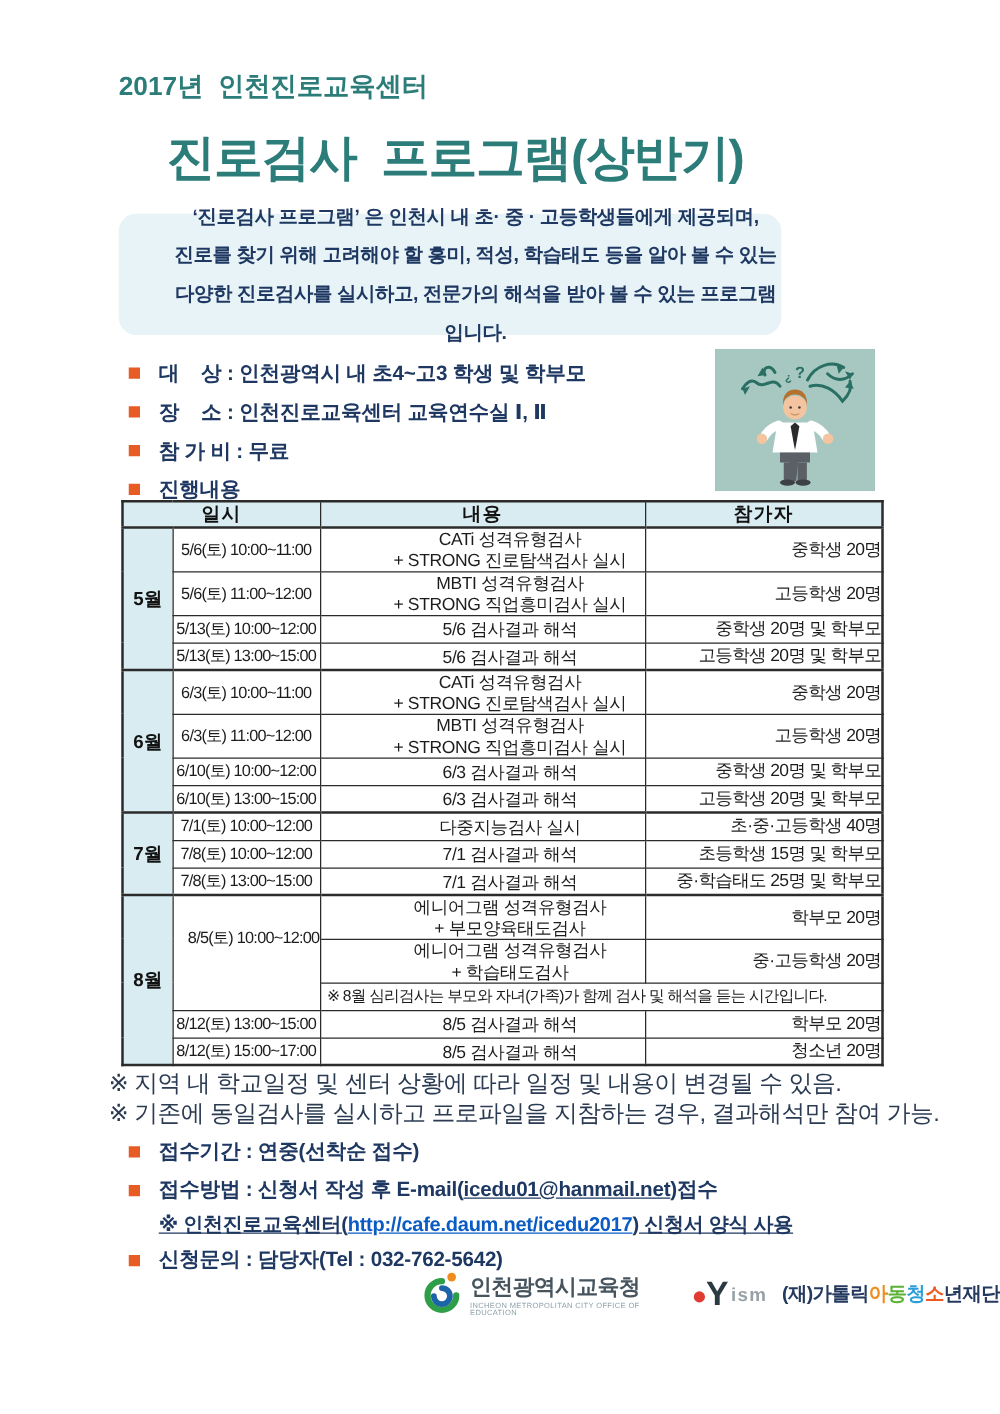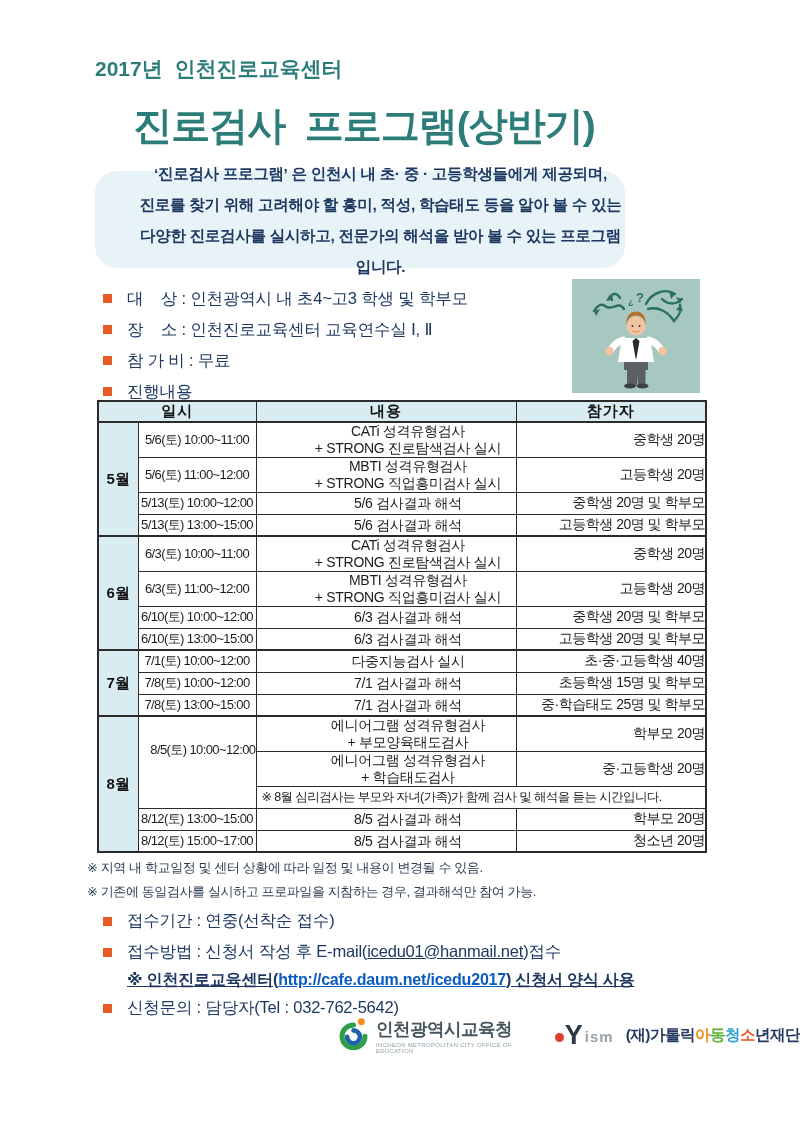--- a/index.html
+++ b/index.html
@@ -16,34 +16,34 @@
     font-size:21px; font-weight:700; color:#2c7d79; white-space:pre;
   }
   .main-title {
     position:absolute; left:0; top:99px; width:728px; text-align:center;
     font-size:39px; font-weight:800; color:#2c7d79; white-space:pre; letter-spacing:-1px;
   }
 
   
   .intro-box {
     position:absolute; left:95px; top:171px; width:530px; height:97px;
-    background:#e7f3f7; border-radius:22px;
+    background:#e7f3f7; border-radius:14px;
     display:flex; flex-direction:column; justify-content:center;
     text-align:center; font-size:15.5px; font-weight:700; color:#1e3862;
     line-height:31px; letter-spacing:-0.3px;padding-left:41px;
   }
   .intro-box .q { font-weight:800; }
 
   
   .info-list { position:absolute; left:103px; top:283px; }
   .b-item { display:flex; align-items:center; height:31px; }
   .b-sq {
     width:9px; height:9px; background:#e65c24; margin-right:15px; flex:0 0 auto;
   }
-  .b-item .lbl { font-size:16.5px; font-weight:400; color:#1e3862; white-space:pre; letter-spacing:-0.2px; }
+  .b-item .lbl { font-size:16.5px; font-weight:700; color:#1e3862; white-space:pre; letter-spacing:-0.2px; }
 
   
   .illus { position:absolute; left:572px; top:279px; width:128px; height:114px; }
 
   
   table.sched {
     position:absolute; left:97px; top:400px; width:608px;
     border-collapse:collapse; table-layout:fixed;
     border:2px solid #2b2b2b; font-size:14px; color:#1c1c1c;
   }
@@ -59,21 +59,21 @@
   .sched td.time { font-size:13px; letter-spacing:-0.6px; white-space:nowrap; }
   .sched td .l { line-height:16.5px; letter-spacing:-0.3px;padding-left:44px; }
   .sched td.part { letter-spacing:-0.5px;text-align:right; }
   .sched td.vt { vertical-align:top; padding-top:24px;text-align:right; }
   .sched td.noteCell {
     font-size:12.5px; text-align:left; padding-left:5px; letter-spacing:-0.6px; white-space:nowrap;
   }
   .sched tr.grp td { border-top:2px solid #2b2b2b; }
 
   
-  .footnotes { position:absolute; left:87px; top:856px; font-size:13px; color:#2b3b52; letter-spacing:-0.4px; }
+  .footnotes { position:absolute; left:87px; top:856px; font-size:19px; color:#2b3b52; letter-spacing:-0.4px; }
   .footnotes div { line-height:24px; }
 
   
   .apply { position:absolute; left:103px; top:906px; }
   .apply .b-item { height:30px; }
   .apply .row-gap { margin-top:1px; }
   .apply .lbl { font-size:16.5px; }
   a.email { color:#1e3862; text-decoration:underline; }
   .form-note { margin:3px 0 2px 24px; font-size:16px; font-weight:700; letter-spacing:-0.2px; }
   .form-note .seg { text-decoration:underline; color:#1e3862; }

